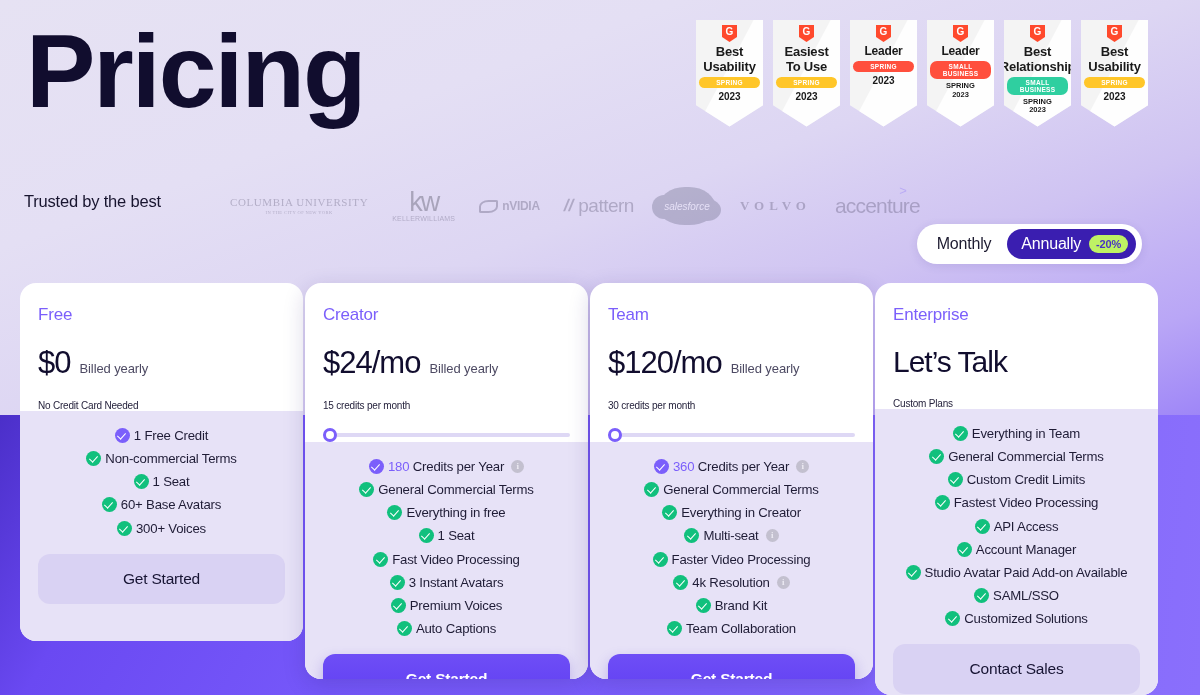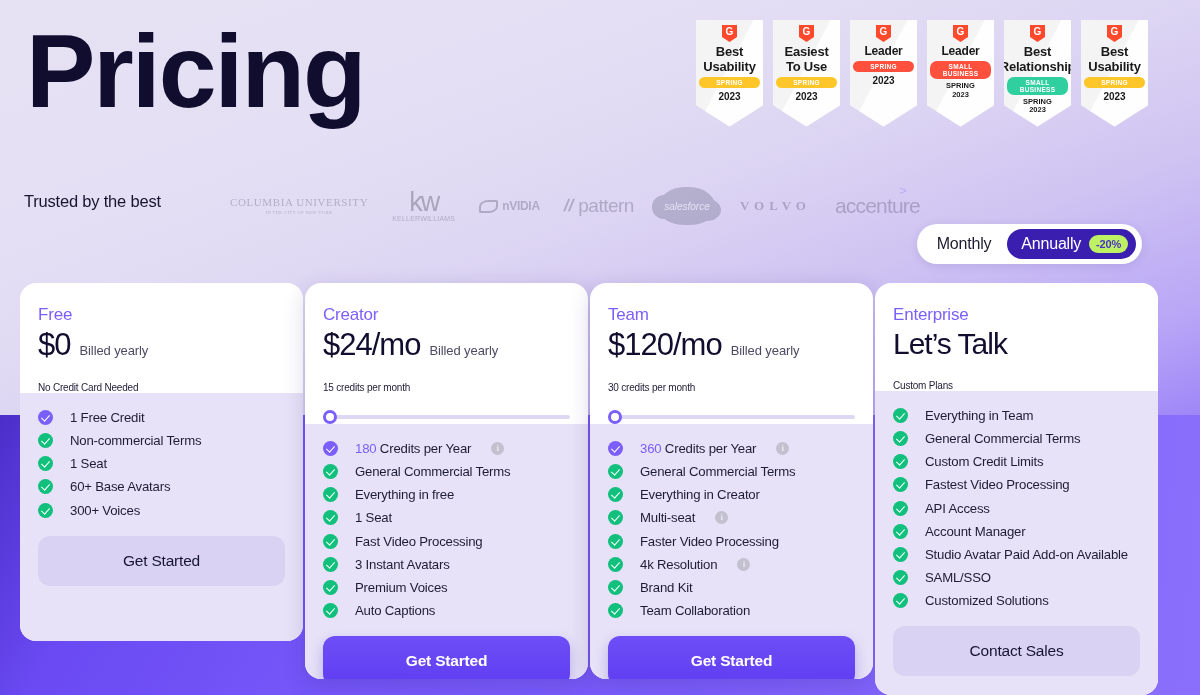--- a/index.html
+++ b/index.html
@@ -226,21 +226,21 @@
   .card.free       { height: 358px; }
   .card.creator    { height: 396px; box-shadow: 0 6px 22px rgba(40,20,110,.18); }
   .card.team       { height: 396px; box-shadow: 0 6px 22px rgba(40,20,110,.18); }
   .card.enterprise { height: 412px; }
 
   .card-head { padding: 22px 18px 0 18px; }
   .plan-name {
     font-size: 17px;
     color: #7b5ffb;
     letter-spacing: -.2px;
-    margin-bottom: 2px;
+    margin-bottom: 20px;
   }
   .price-row { display: flex; align-items: baseline; gap: 9px; }
   .price {
     font-size: 31px;
     font-weight: 500;
     color: #110d2e;
     letter-spacing: -1px;
   }
   .price.talk { font-size: 30px; font-weight: 500; }
   .billed {
@@ -278,26 +278,27 @@
     margin-top: auto;
     background: #e7e2f7;
     padding: 13px 18px 16px 18px;
     flex: 1;
     display: flex;
     flex-direction: column;
   }
   .feature {
     display: flex;
     align-items: center;
-    gap: 17px;
+    gap: 4px;
     padding: 2px 0;
     font-size: 13.2px;
     color: #1f1c36;
     letter-spacing: -.2px;
     line-height: 1.45;
+    justify-content: center;
   }
   .check {
     flex: none;
     width: 15px; height: 15px;
     border-radius: 50%;
     background: #11c07d;
     position: relative;
   }
   .check.purple { background: #7b5ffb; }
   .check::after {

